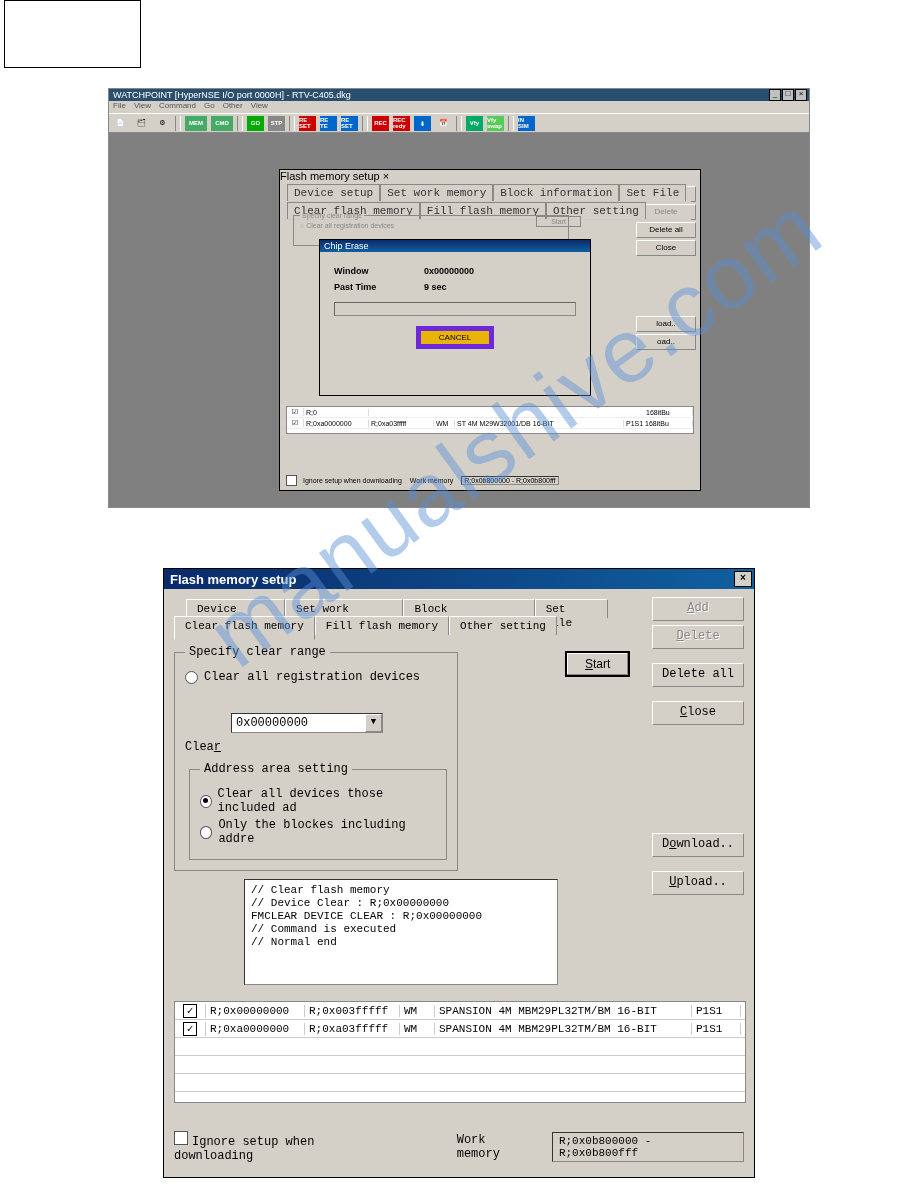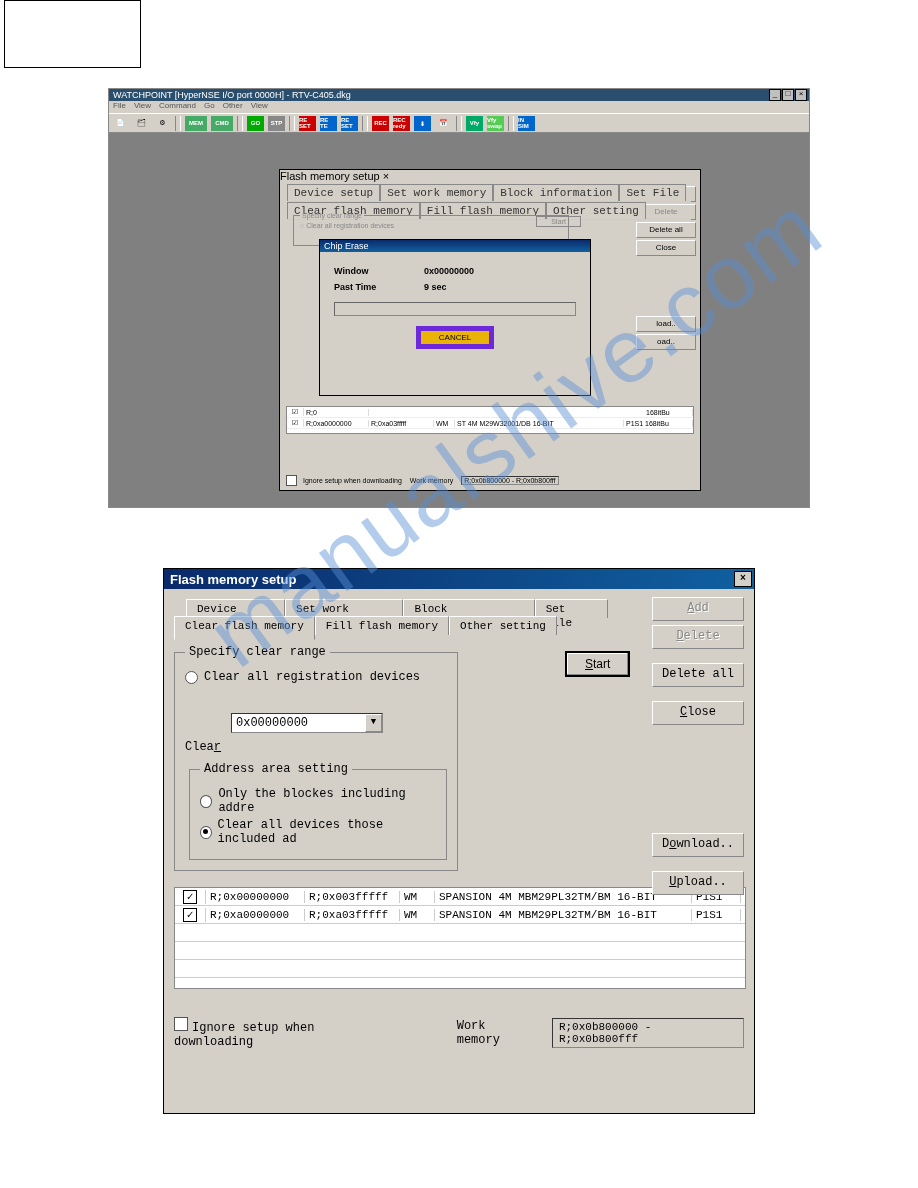--- a/index.html
+++ b/index.html
@@ -339,32 +339,37 @@
         <div class="line">
           <span class="lbl12">Clea<span class="under">r</span></span>
           <div class="combo">
             <span class="ct">0x00000000</span>
             <span class="ar">▼</span>
           </div>
         </div>
         <fieldset class="group" style="margin:2px 0 0 4px; width:236px;">
           <legend>Address area setting</legend>
           <div class="radio">
+            <span class="r sel"></span>
+              <span>Clear all devices those included ad</span>
+          </div>
+          <div class="radio">
             <span class="r"></span>
               <span>Only the blockes including addre</span>
           </div>
-          <div class="radio">
-            <span class="r sel"></span>
-              <span>Clear all devices those included ad</span>
-          </div>
         </fieldset>
       </fieldset>
 
       <button class="start-btn"><span class="under">S</span>tart</button>
 
+      <div class="log">// Clear flash memory
+// Device Clear : R;0x00000000
+FMCLEAR DEVICE CLEAR : R;0x00000000
+// Command is executed
+// Normal end</div>
     </div>
 
     <div class="rcol">
       <div class="rbtn dis"><span class="under">A</span>dd</div>
       <div class="rbtn dis"><span class="under">D</span>elete</div>
       <div style="height:6px;"></div>
       <div class="rbtn">Delete all</div>
       <div style="height:6px;"></div>
       <div class="rbtn"><span class="under">C</span>lose</div>
       <div class="rgap"></div>

